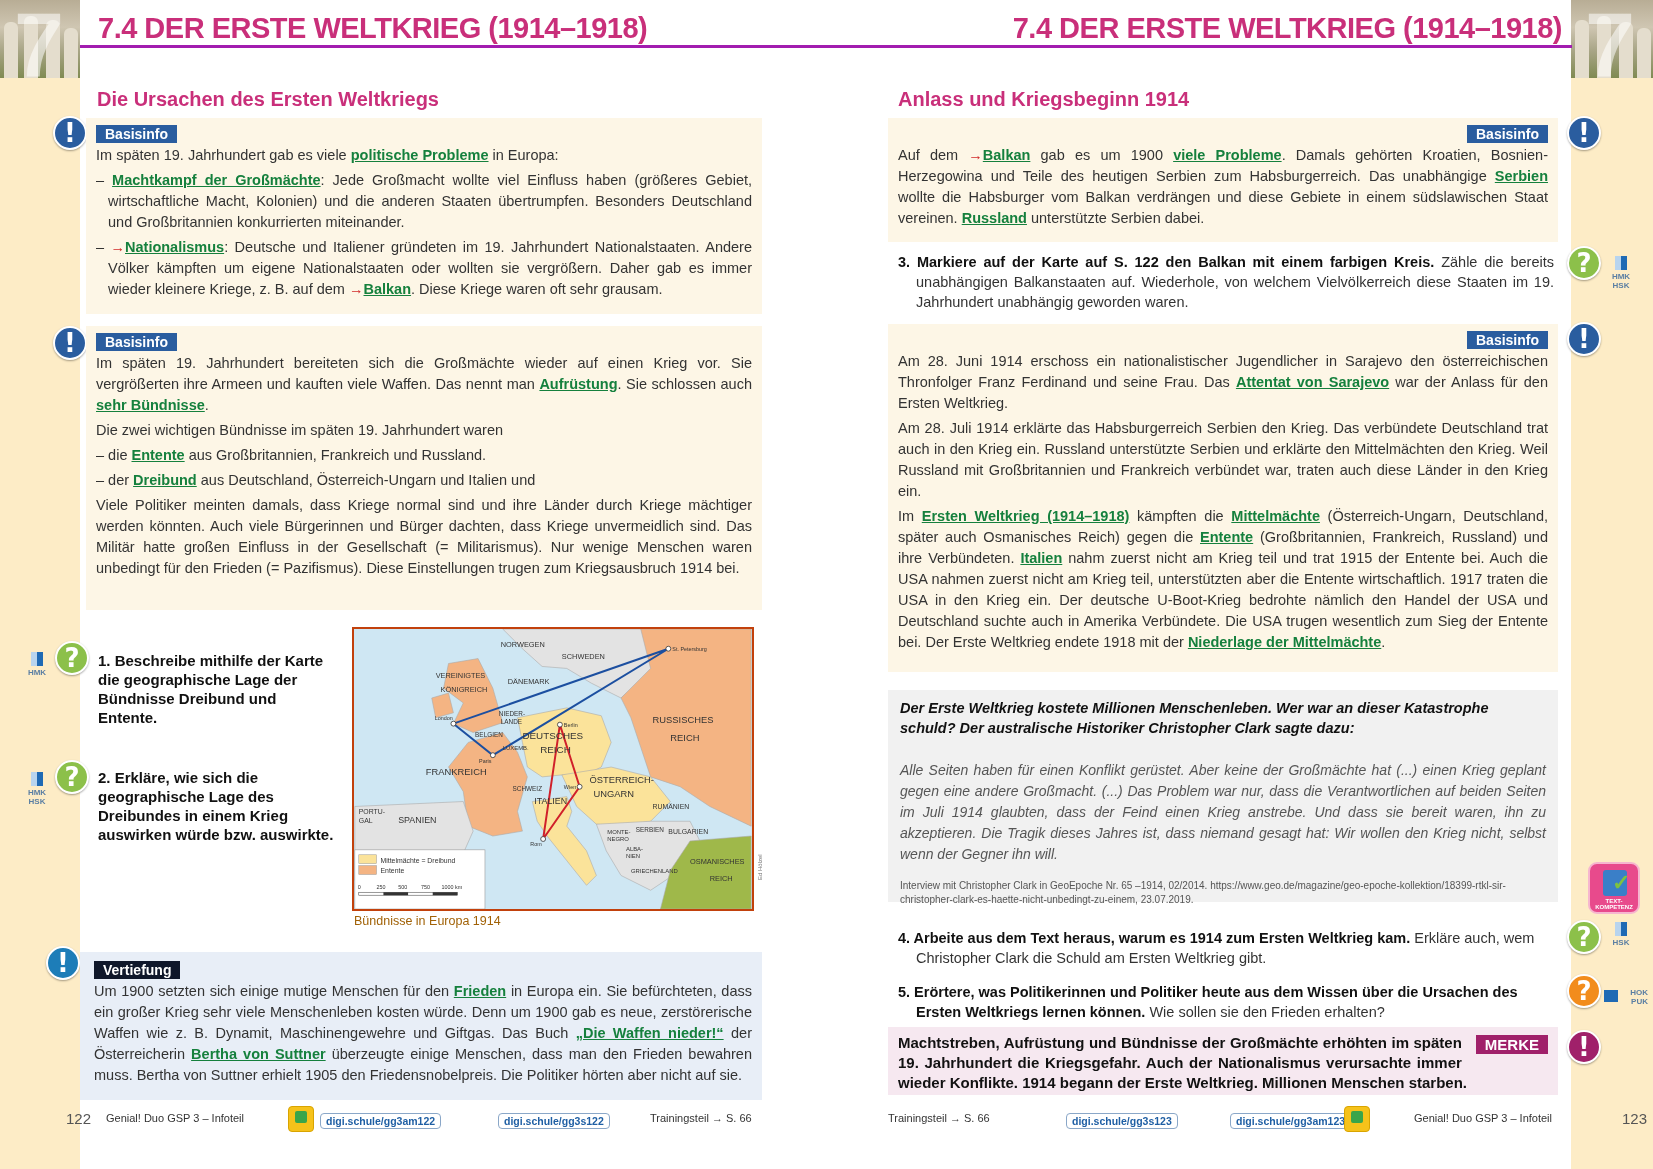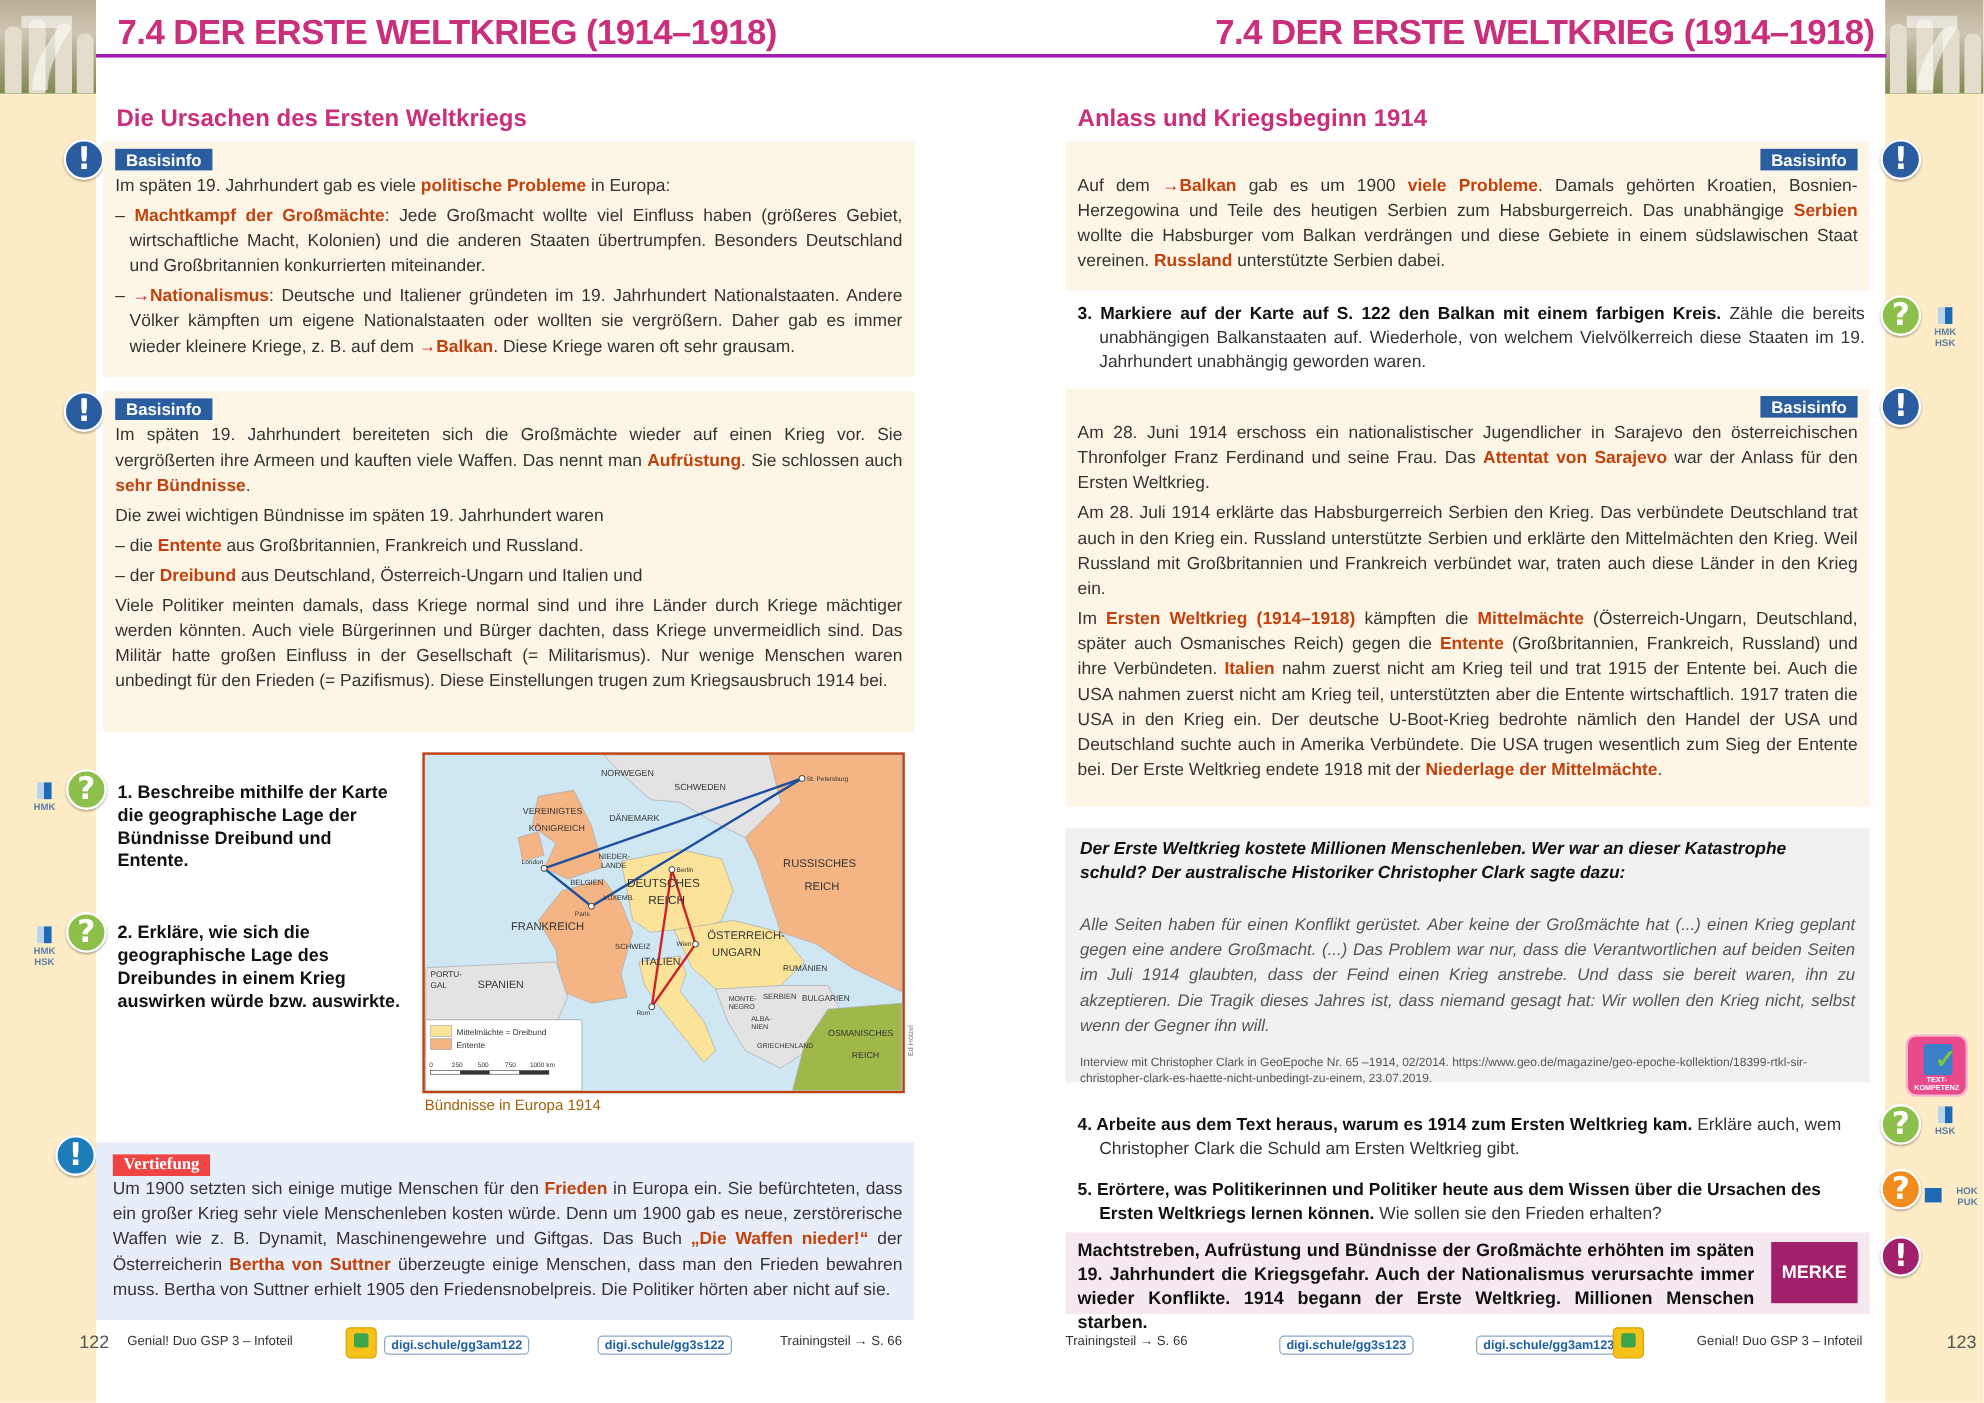--- a/index.html
+++ b/index.html
@@ -23,25 +23,25 @@
   .page-header { position: absolute; top: 12px; height: 36px; border-bottom: 3px solid #a21caf; }
   .page-header h1 { font-size: 29px; font-weight: bold; color: #c92f7a; letter-spacing: -0.5px; white-space: nowrap; }
   .hdr-left { left: 80px; width: 740px; padding-left: 18px; }
   .hdr-right { left: 820px; width: 752px; text-align: right; padding-right: 10px; }
 
   .section-title { position: absolute; font-size: 20px; font-weight: bold; color: #c92f7a; }
 
   
   .box { position: absolute; font-size: 14.5px; line-height: 21px; color: #333; }
   .box p { margin-bottom: 4px; text-align: justify; }
-  .box b { color: #c2410c; font-weight: bold; }
+  .box b { color: #15803d; font-weight: bold; text-decoration: underline; }
   .basis { background: #fdf6e6; }
   .label-tag { display: inline-block; background: #2a5d9f; color: #fff; font-weight: bold; font-size: 14px; padding: 0 9px; line-height: 18px; }
-  .vert-tag { background: #ef4444; font-family: Liberation Serif, serif; }
-  .merke-tag { background: #a0206a; color: #fff; font-weight: bold; font-size: 15px; padding: 16px 9px; line-height: 19px; }
+  .vert-tag { background: #0f172a; }
+  .merke-tag { background: #a0206a; color: #fff; font-weight: bold; font-size: 15px; padding: 0 9px; line-height: 19px; }
   .arrow { color: #d12a2a; font-weight: bold; }
   .indent { padding-left: 12px; text-indent: -12px; }
 
   
   .round-icon { position: absolute; width: 34px; height: 34px; border-radius: 50%; border: 2px solid #fff; box-shadow: 0 1px 2px rgba(0,0,0,0.35);
     color: #fff; font-weight: bold; font-size: 26px; line-height: 30px; text-align: center; font-family: "DejaVu Sans", sans-serif; }
   .ic-excl { background: #2a5d9f; }
   .ic-excl-v { background: #1d7db8; }
   .ic-excl-m { background: #a0206a; }
   .ic-q { background: #8cc04a; }

